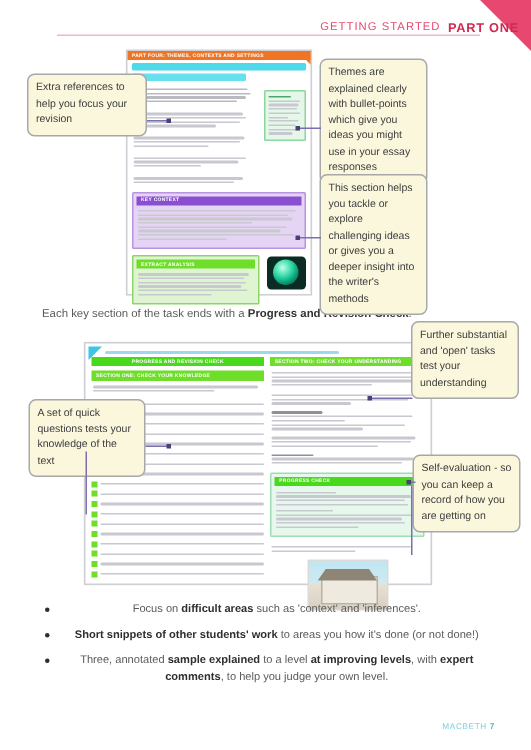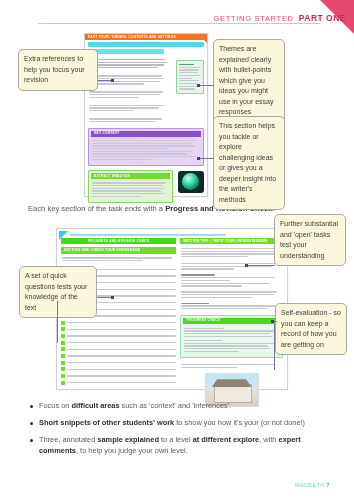--- a/index.html
+++ b/index.html
@@ -4,21 +4,21 @@
 <style>
   html,body{margin:0;padding:0;}
   body{
     width:354px;height:500px;background:#ffffff;overflow:hidden;
     font-family:"Liberation Sans","DejaVu Sans",sans-serif;
     color:#4a4a4a;position:relative;
   }
   
   .corner-tri{position:absolute;top:0;right:0;width:0;height:0;
     border-top:34px solid #e8486f;border-left:34px solid transparent;}
-  .hdr{position:absolute;top:13px;right:8px;display:flex;align-items:center;gap:5px;}
+  .hdr{position:absolute;top:13px;right:8px;display:flex;align-items:flex-start;gap:5px;}
   .hdr-l{font-size:7.5px;letter-spacing:.7px;color:#e8486f;}
   .hdr-r{font-size:8.5px;letter-spacing:.5px;color:#d0294f;}
   .hdr-r b{font-weight:bold;}
   .hdr-rule{position:absolute;top:23px;left:38px;right:34px;height:1px;background:#f0b8c6;}
 
   
   .mock{position:absolute;background:#fff;border:0.8px solid #cfcfd6;box-shadow:0 0 1px rgba(0,0,0,.12);}
   .mockA{left:84px;top:33px;width:122px;height:162px;}
   .mockB{left:56px;top:228px;width:230px;height:160px;}
 
@@ -79,21 +79,21 @@
   .c5{left:274px;top:214px;width:72px;}
   .c6{left:275px;top:303px;width:72px;}
 
   
   .midline{position:absolute;left:28px;top:204px;font-size:7.6px;color:#5a5a5a;}
   .midline b{color:#333;font-weight:bold;}
 
   .tail{position:absolute;left:28px;top:394px;right:24px;font-size:7.4px;line-height:11px;color:#5a5a5a;}
   .tail b{color:#2e2e2e;font-weight:bold;}
   ul.bl{list-style:none;margin:7px 0 0 0;padding:0;}
-  ul.bl li{position:relative;padding-left:11px;margin-bottom:6.5px;line-height:10.5px;}
+  ul.bl li{position:relative;padding-left:11px;margin-bottom:6.5px;line-height:10.5px;text-align:center;}
   ul.bl li::before{content:"";position:absolute;left:2px;top:3.5px;width:3.2px;height:3.2px;
     border-radius:50%;background:#2e2e2e;}
   .pgfoot{position:absolute;right:24px;bottom:12px;font-size:5.5px;color:#7fd0da;letter-spacing:.4px;}
   .pgfoot b{color:#49bccb;font-weight:bold;}
 </style>
 </head>
 <body>
 
 <div class="corner-tri"></div>
 <div class="hdr">
@@ -360,22 +360,22 @@
 <div class="dot" style="left:245px;top:264px;"></div>
 
 <div class="callout c6">Self-evaluation - so you can keep a record of how you are getting on</div>
 <div class="lead lead-h" style="left:274px;top:321px;width:3px;"></div>
 <div class="dot" style="left:271px;top:320px;"></div>
 <div class="lead lead-v" style="left:274px;top:324px;height:46px;"></div>
 
 <div class="tail">
   <ul class="bl" id="tail-bullets">
       <li><span>Focus on </span><b>difficult areas</b><span> such as 'context' and 'inferences'.</span></li>
-      <li><b>Short snippets of other students' work</b><span> to show you how it's your (or not done!)</span></li>
-      <li><span>Three, annotated </span><b>sample explained</b><span> to a level </span><b>at different explore</b><span>, with </span><b>expert comments</b><span>, to help you judge your own level.</span></li>
+      <li><b>Short snippets of other students' work</b><span> to areas you how it's done (or not done!)</span></li>
+      <li><span>Three, annotated </span><b>sample explained</b><span> to a level </span><b>at improving levels</b><span>, with </span><b>expert comments</b><span>, to help you judge your own level.</span></li>
     </ul>
 
 </div>
 
 <div class="pgfoot">
   <span>MACBETH</span>
   <b>7</b>
 </div>
 
 </body></html>

